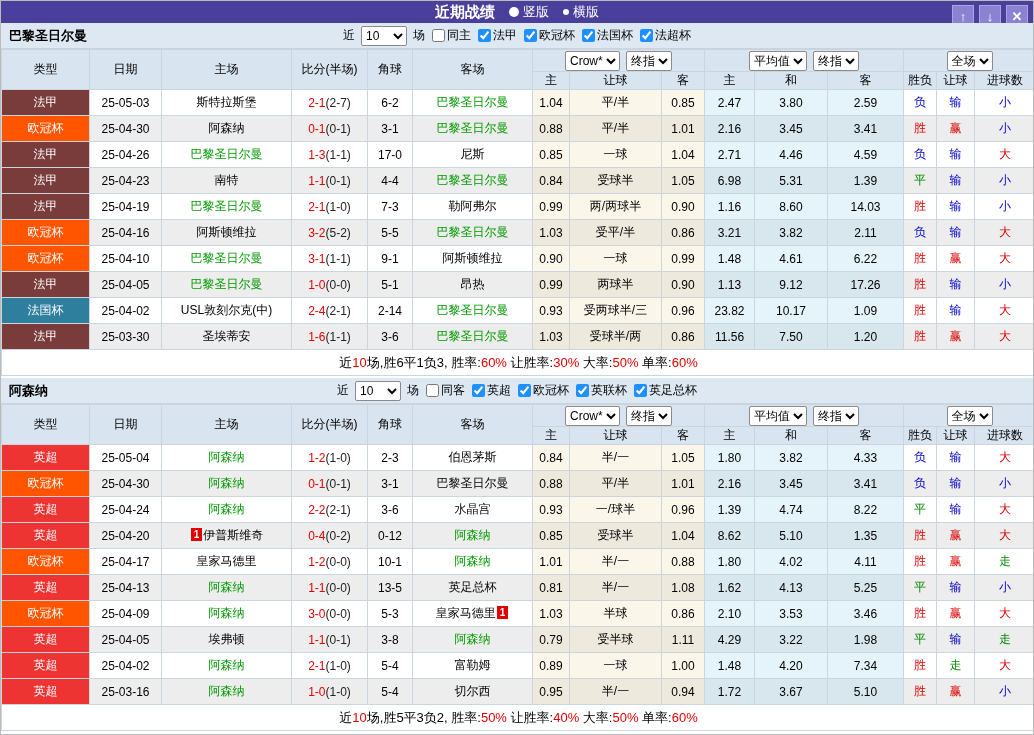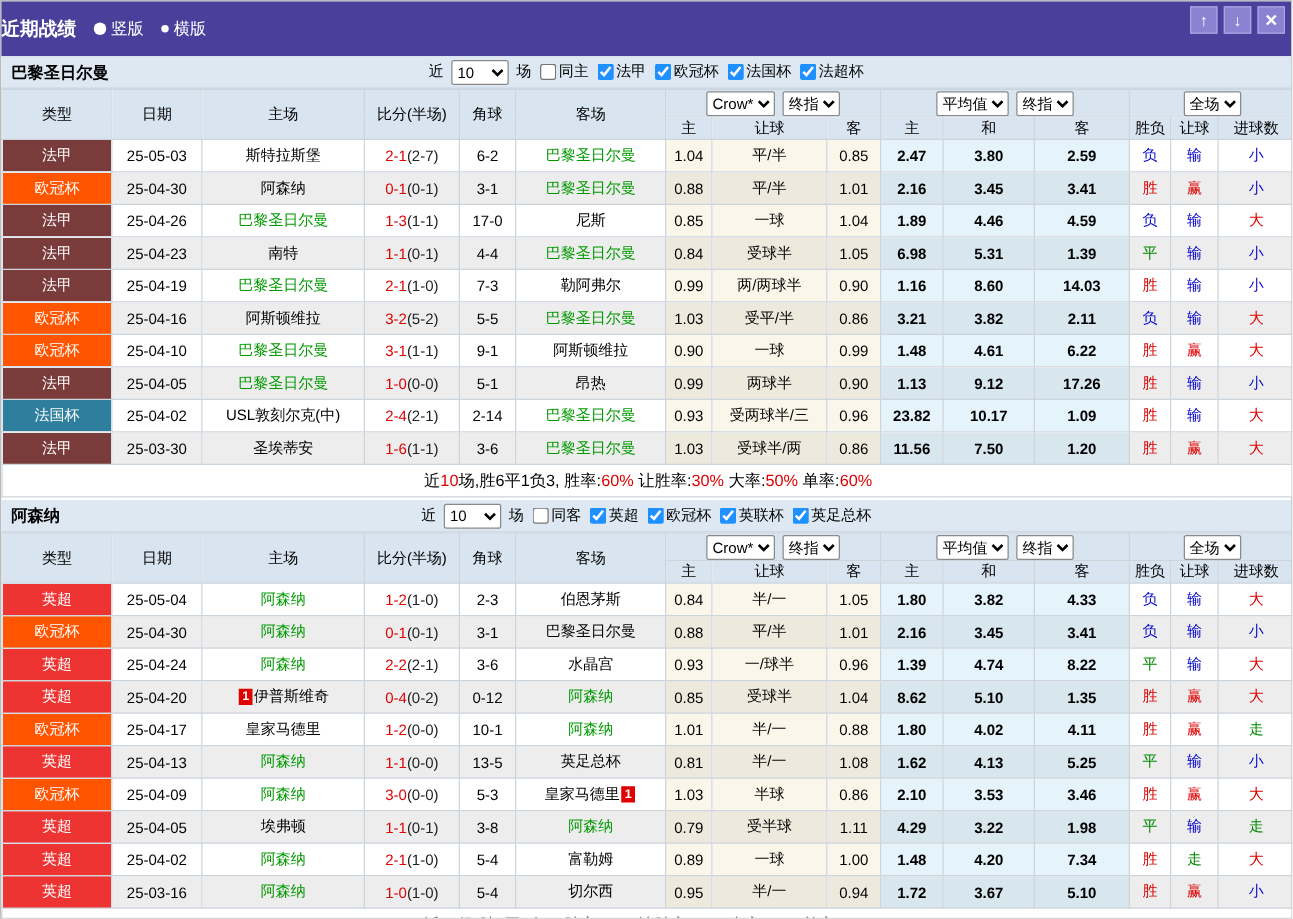--- a/index.html
+++ b/index.html
@@ -1,20 +1,20 @@
 <!DOCTYPE html>
 <html><head>
 <meta charset="utf-8">
 <style>
   * { box-sizing: border-box; }
   body { margin:0; font-family:"Liberation Sans", sans-serif; background:#fff; }
   .window { width:1034px; height:735px; background:#fff; overflow:hidden; border:1px solid #bbb; }
 
   
-  .titlebar { height:44px; background:#4b3f9c; color:#fff; display:flex; align-items:center; position:relative; }
+  .titlebar { height:22px; background:#4b3f9c; color:#fff; display:flex; align-items:center; justify-content:center; position:relative; }
   .titlebar .title { font-weight:bold; font-size:15px; }
   .radio { display:inline-flex; align-items:center; margin-left:14px; font-size:13px; cursor:pointer; }
   .radio .dot { width:10px; height:10px; border-radius:50%; background:#fff; margin-right:4px; }
   .radio .ring { width:6px; height:6px; border-radius:50%; border:3px solid #fff; background:#4b3f9c; margin-right:4px; }
   .win-buttons { position:absolute; right:5px; top:4px; display:flex; gap:5px; }
   .win-btn { width:22px; height:22px; background:#8b83d2; border:1px solid #aaa4e2; color:#fff; font-weight:bold; font-size:13px; display:flex; align-items:center; justify-content:center; cursor:pointer; }
 
   
   .filter-row { height:26px; background:#dde8f3; display:flex; align-items:center; justify-content:center; position:relative; font-size:12px; border-bottom:1px solid #c8d4e0; }
   .team-name { position:absolute; left:8px; font-weight:bold; font-size:13px; color:#000; }
@@ -28,21 +28,21 @@
   table { border-collapse:collapse; width:1034px; table-layout:fixed; font-size:12px; }
   th, td { border:1px solid #ccd4dc; text-align:center; padding:0; white-space:nowrap; overflow:hidden; }
   thead th { background:#d8e4f0; font-weight:normal; color:#000; }
   tr.selects-row th { height:22px; }
   tr.sub-row th { height:18px; }
   .sel-wrap { display:flex; justify-content:center; gap:6px; }
   tbody tr { background:#fff; height:26px; }
   tbody tr.stripe { background:#ededed; }
   td.league { color:#fff; }
   td.ah { background:rgba(240,224,186,0.30);margin-top:38px; }
-  td.eu { background:rgba(168,214,240,0.30);font-weight:bold; }
+  td.eu { background:rgba(168,214,240,0.30); }
   .ft { color:#e00000; }
   .ht { color:#222; }
   .team-focus { color:#009900; }
   .badge { display:inline-block; background:#e00000; color:#fff; font-size:10px; line-height:13px; padding:0 3px; margin:0 1px; font-weight:bold; vertical-align:1px; }
   tr.summary-row td { background:#fff; height:23px; font-size:13px; color:#000; }
   .summary-red { color:#e00000; }
   .section2 { margin-top:2px; }
 </style>
 </head>
 <body>
@@ -198,21 +198,21 @@
           <tr>
             <td class="league" style="background: rgb(122, 59, 59);">法甲</td>
             <td class="date">25-04-26</td>
             <td class="team"><span class="team-focus">巴黎圣日尔曼</span></td>
             <td class="score"><span class="ft">1-3</span><span class="ht">(1-1)</span></td>
             <td class="corner">17-0</td>
             <td class="team"><span>尼斯</span></td>
             <td class="ah">0.85</td>
             <td class="ah">一球</td>
             <td class="ah">1.04</td>
-            <td class="eu">1.89</td>
+            <td class="eu">2.71</td>
             <td class="eu">4.46</td>
             <td class="eu">4.59</td>
             <td class="res" style="color: rgb(0, 0, 204);">负</td>
             <td class="res" style="color: rgb(0, 0, 204);">输</td>
             <td class="res" style="color: rgb(221, 0, 0);">大</td>
           </tr>
           <tr class="stripe">
             <td class="league" style="background: rgb(122, 59, 59);">法甲</td>
             <td class="date">25-04-23</td>
             <td class="team"><span>南特</span></td>

